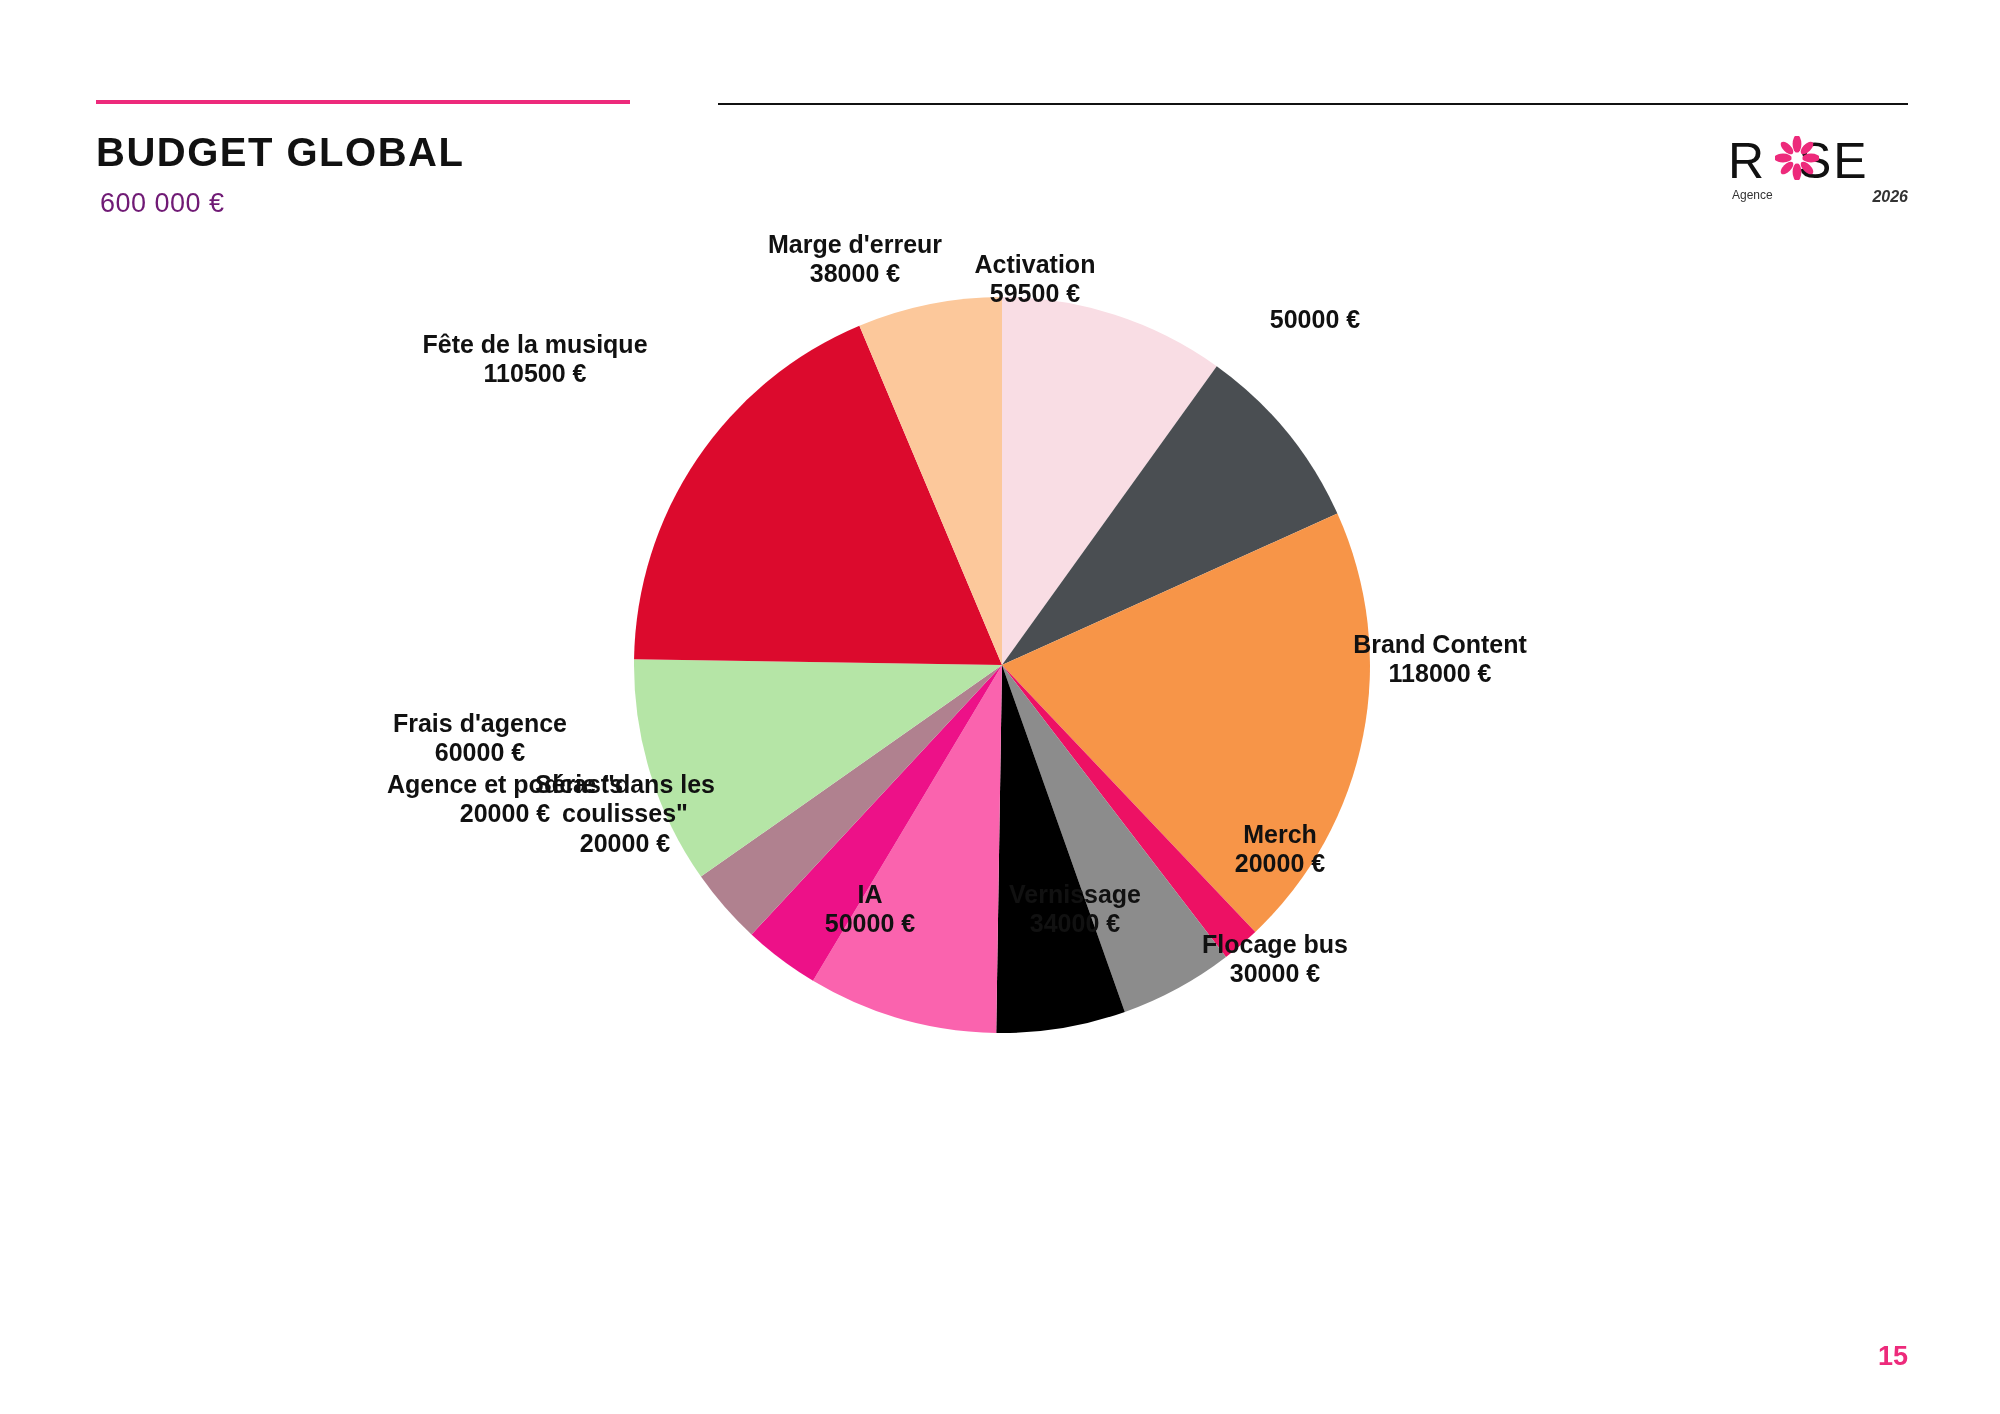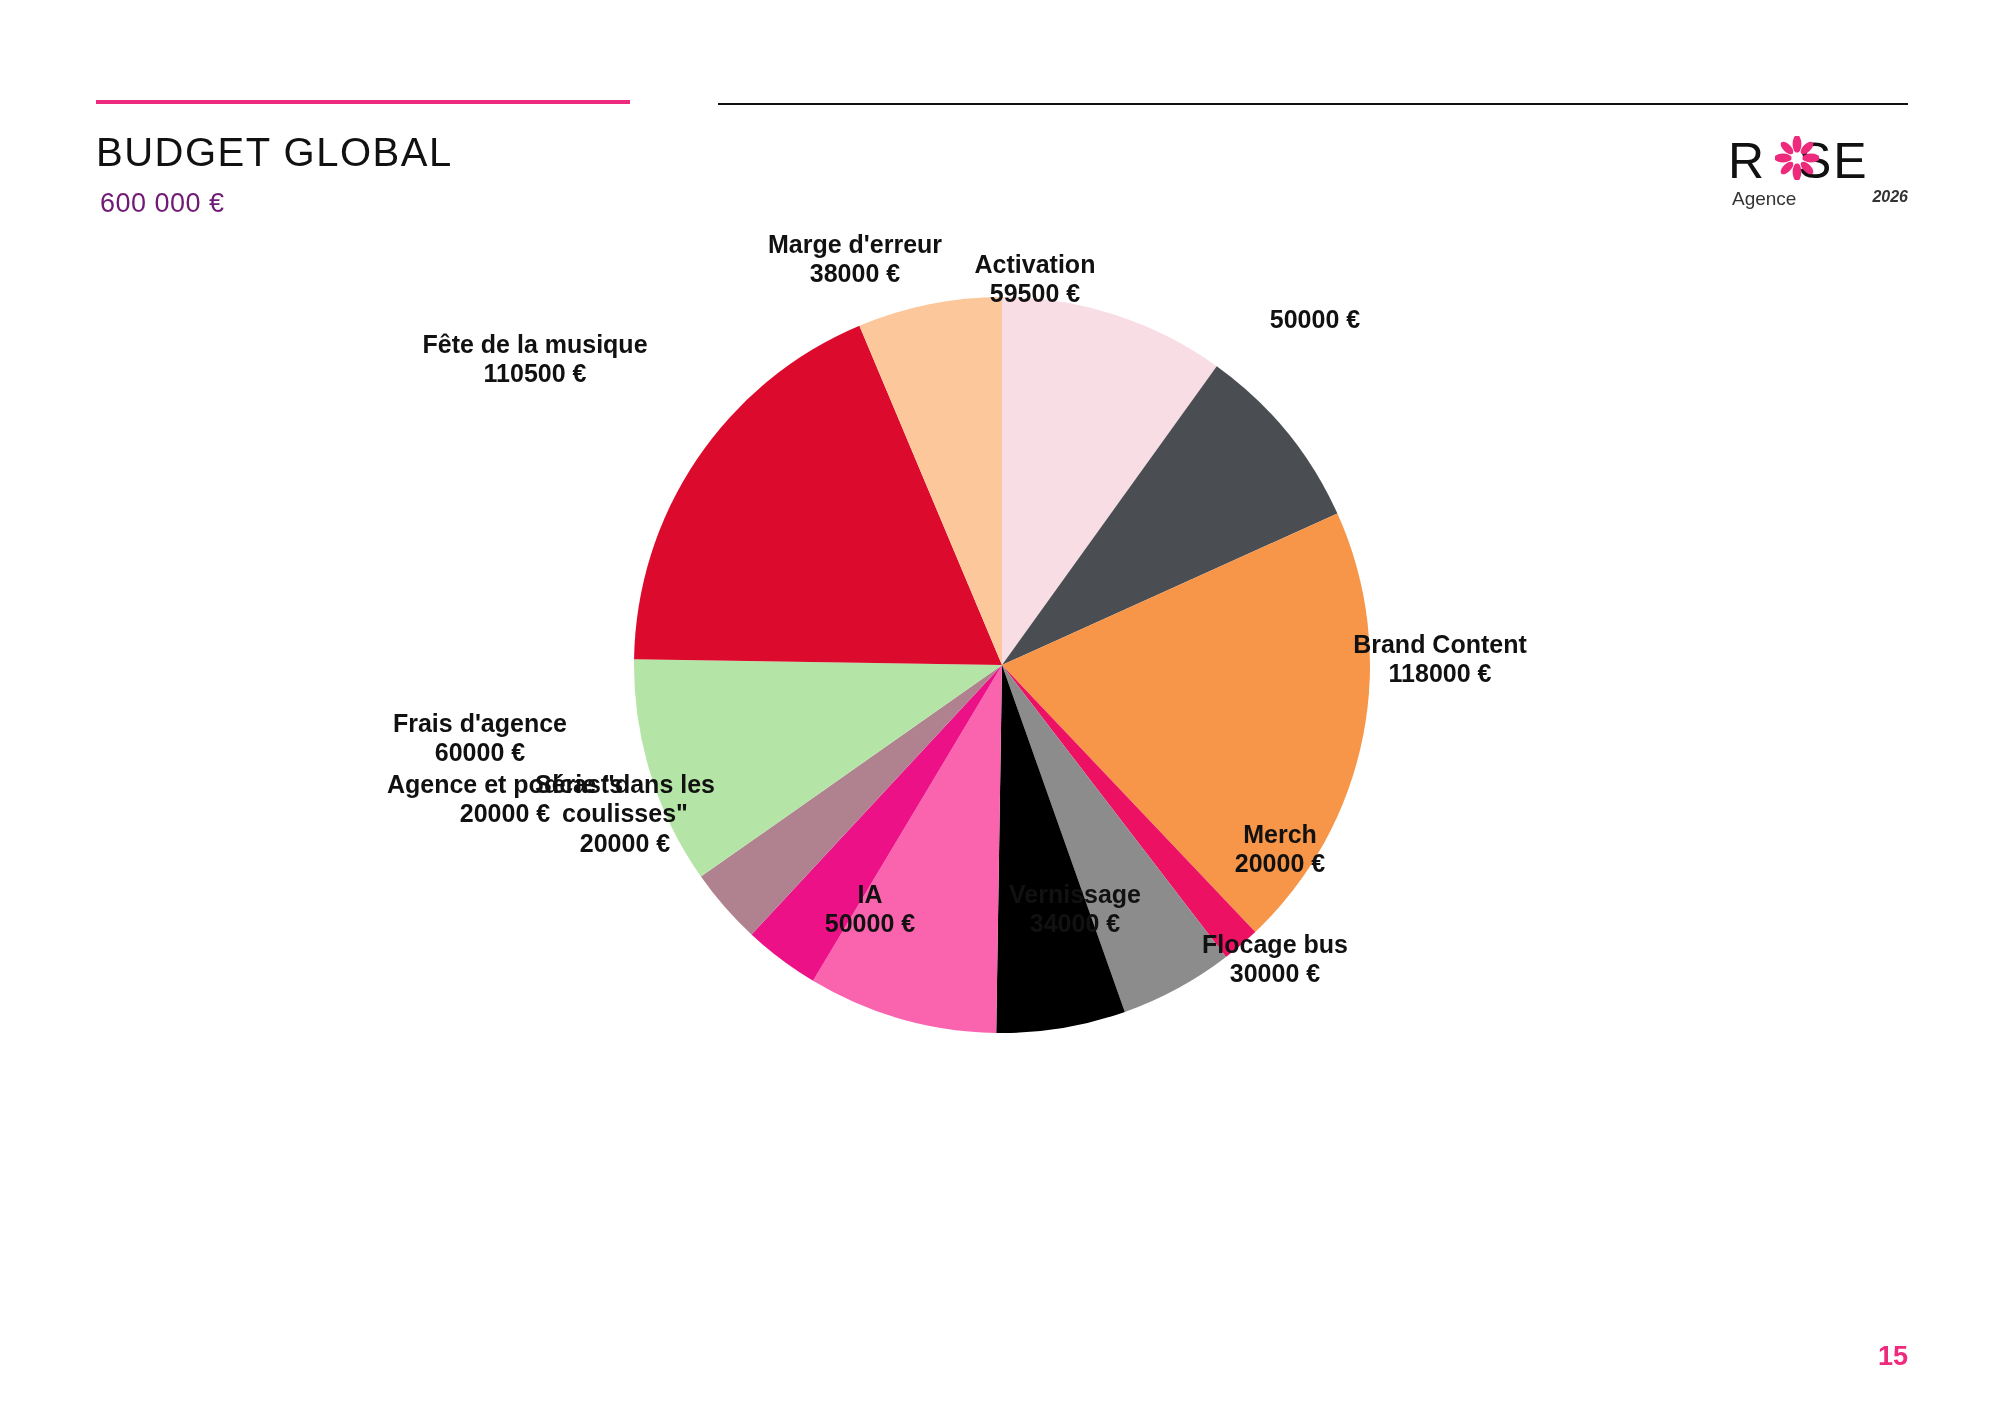--- a/index.html
+++ b/index.html
@@ -35,21 +35,21 @@
     top: 103px;
     width: 1190px;
     height: 2px;
     background: #111111;
   }
   .title {
     position: absolute;
     left: 96px;
     top: 130px;
     font-size: 40px;
-    font-weight: normal;
+    font-weight: bold;
     letter-spacing: 1.5px;
     color: #111111;
     text-align: right;
   }
   .subtitle {
     position: absolute;
     left: 100px;
     top: 188px;
     font-size: 27px;
     color: #701a75;
@@ -77,21 +77,21 @@
     position: absolute;
     left: 47px;
     top: 4px;
     width: 44px;
     height: 44px;
   }
   .logo-agence {
     position: absolute;
     left: 4px;
     top: 56px;
-    font-size: 19px;
+    font-size: 12px;
     color: #333333;
   }
   .logo-year {
     position: absolute;
     right: 0px;
     top: 56px;
     font-size: 16px;
     font-style: italic;
     font-weight: bold;
     color: #333333;

